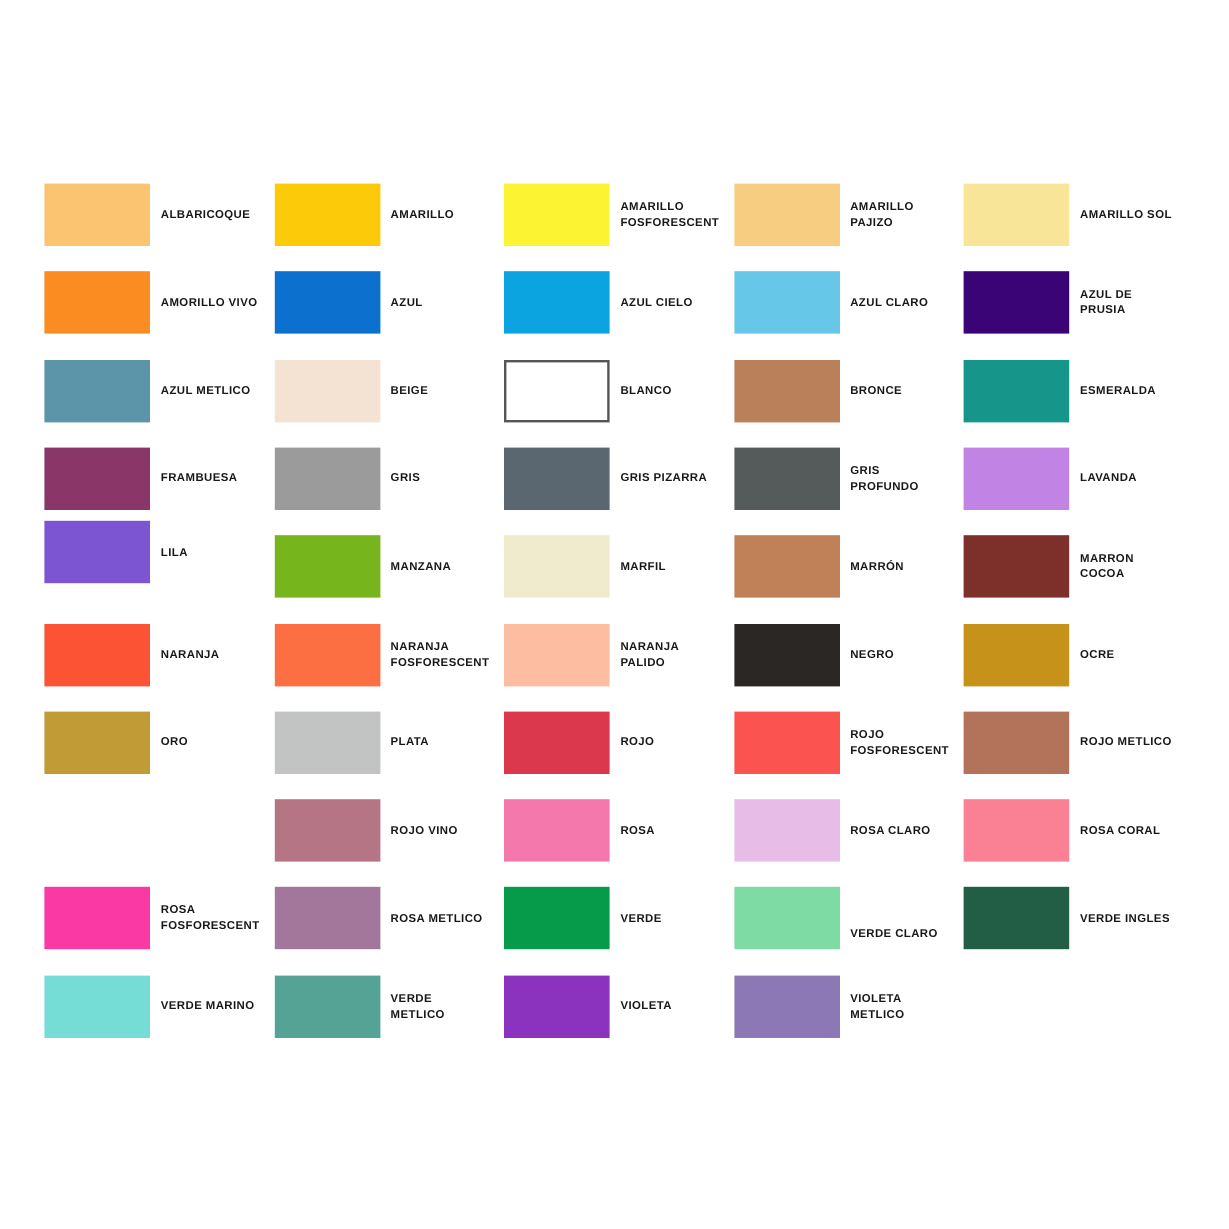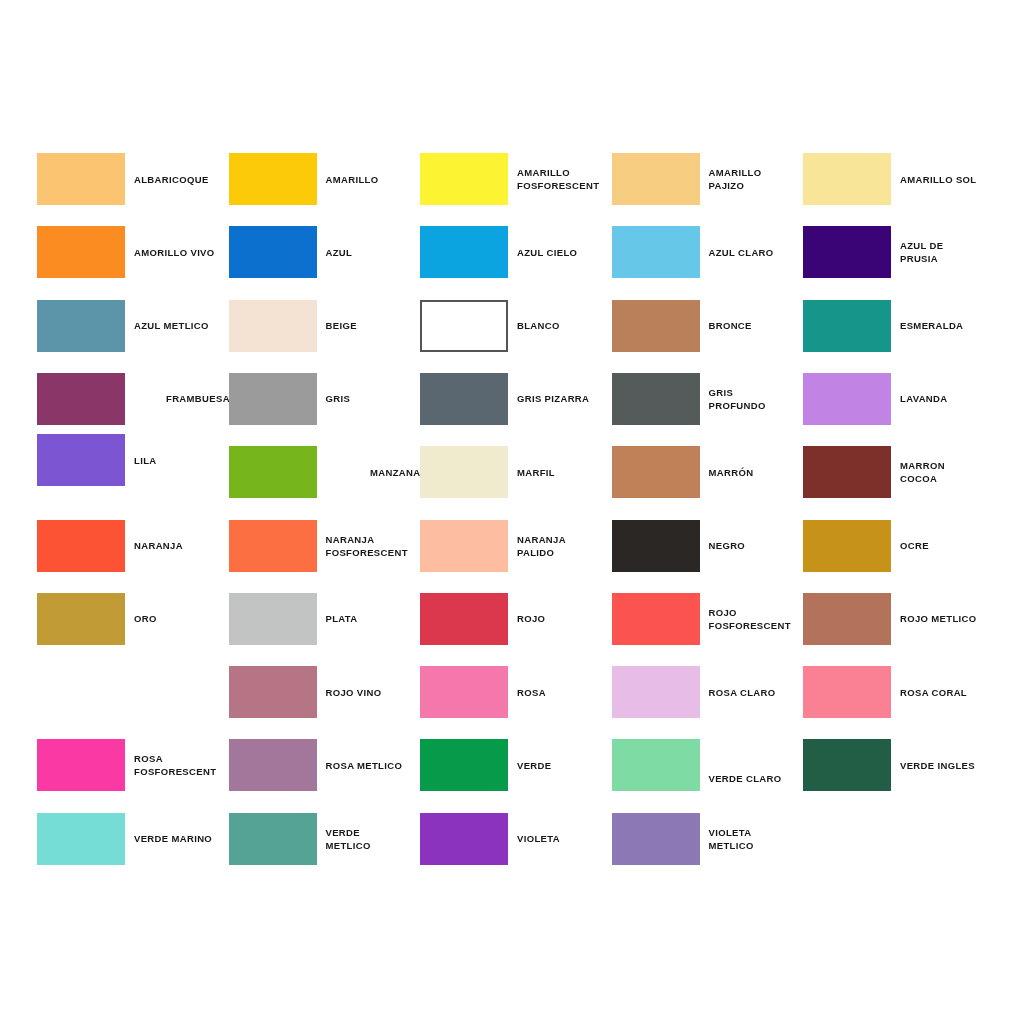--- a/index.html
+++ b/index.html
@@ -109,21 +109,21 @@
       <div class="swatch-label" style="color: rgb(23, 23, 23);">BLANCO</div>
     </div>
     <div class="swatch-cell" style="left: 611.5px; top: 299.6px;">
       <div class="swatch-chip" title="#B9805A" style="background: rgb(185, 128, 90);"></div>
       <div class="swatch-label" style="color: rgb(23, 23, 23);">BRONCE</div>
     </div>
     <div class="swatch-cell" style="left: 803px; top: 299.6px;">
       <div class="swatch-chip" title="#16968A" style="background: rgb(22, 150, 138);"></div>
       <div class="swatch-label" style="color: rgb(23, 23, 23);">ESMERALDA</div>
     </div>
-    <div class="swatch-cell" style="left: 37px; top: 372.9px; gap: 32px;">
+    <div class="swatch-cell" style="left: 37px; top: 372.9px;">
       <div class="swatch-chip" title="#8A3668" style="background: rgb(138, 54, 104);"></div>
       <div class="swatch-label" style="color: rgb(23, 23, 23);">FRAMBUESA</div>
     </div>
     <div class="swatch-cell" style="left: 228.5px; top: 372.9px;">
       <div class="swatch-chip" title="#9B9B9B" style="background: rgb(155, 155, 155);"></div>
       <div class="swatch-label" style="color: rgb(23, 23, 23);">GRIS</div>
     </div>
     <div class="swatch-cell" style="left: 420px; top: 372.9px; justify-content: center;">
       <div class="swatch-chip" title="#5A6670" style="background: rgb(90, 102, 112);"></div>
       <div class="swatch-label" style="color: rgb(23, 23, 23);">GRIS PIZARRA</div>
@@ -134,21 +134,21 @@
 PROFUNDO</div>
     </div>
     <div class="swatch-cell" style="left: 803px; top: 372.9px;">
       <div class="swatch-chip" title="#C284E4" style="background: rgb(194, 132, 228);"></div>
       <div class="swatch-label" style="color: rgb(23, 23, 23);">LAVANDA</div>
     </div>
     <div class="swatch-cell" style="left: 37px; top: 434px;">
       <div class="swatch-chip" title="#7B55D2" style="background: rgb(123, 85, 210);"></div>
       <div class="swatch-label" style="color: rgb(23, 23, 23);">LILA</div>
     </div>
-    <div class="swatch-cell" style="left: 228.5px; top: 446.2px; text-align: right;">
+    <div class="swatch-cell" style="left: 228.5px; top: 446.2px;">
       <div class="swatch-chip" title="#76B51B" style="background: rgb(118, 181, 27);"></div>
       <div class="swatch-label" style="color: rgb(23, 23, 23);">MANZANA</div>
     </div>
     <div class="swatch-cell" style="left: 420px; top: 446.2px;">
       <div class="swatch-chip" title="#EFEBCC" style="background: rgb(239, 235, 204);"></div>
       <div class="swatch-label" style="color: rgb(23, 23, 23);">MARFIL</div>
     </div>
     <div class="swatch-cell" style="left: 611.5px; top: 446.2px;">
       <div class="swatch-chip" title="#C08058" style="background: rgb(192, 128, 88);"></div>
       <div class="swatch-label" style="color: rgb(23, 23, 23);">MARRÓN</div>

